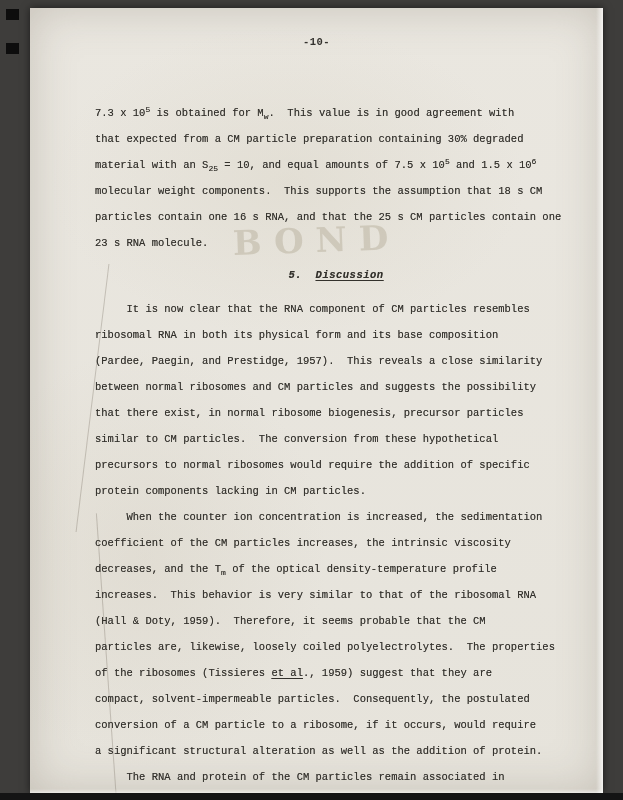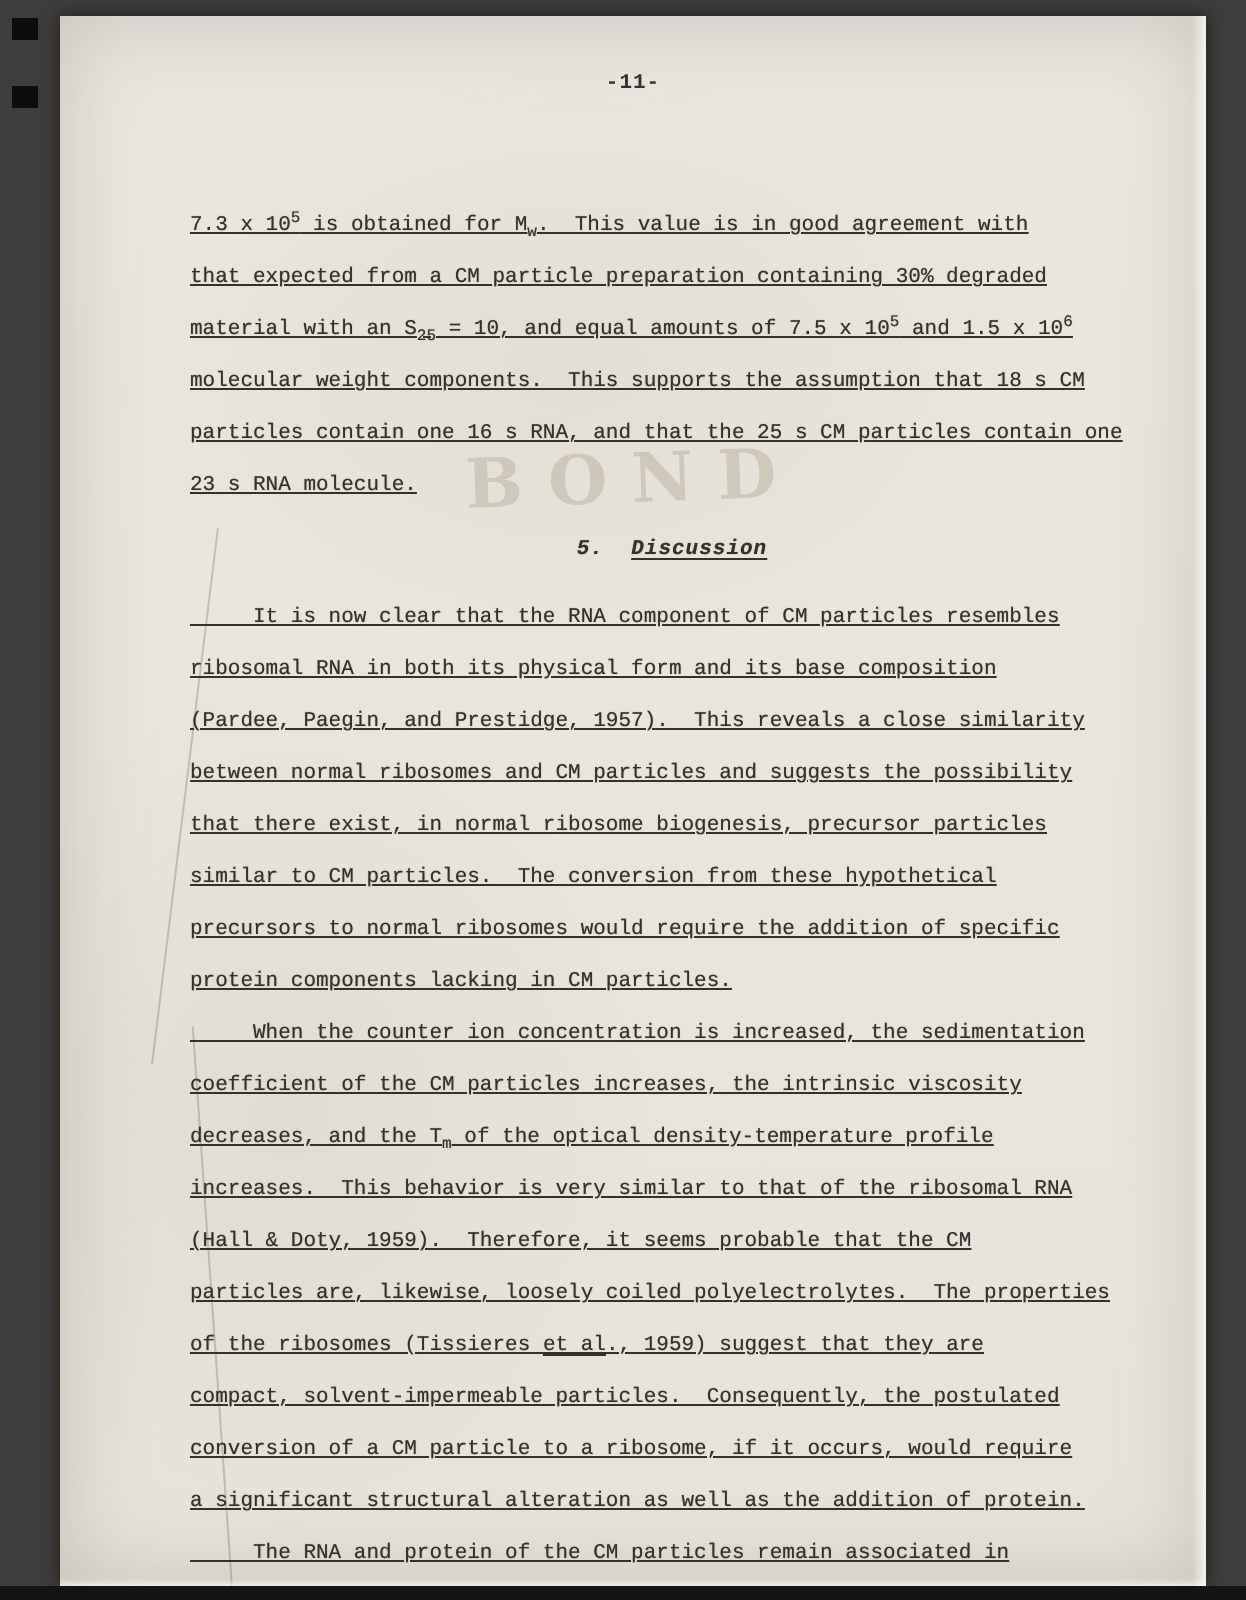--- a/index.html
+++ b/index.html
@@ -42,21 +42,21 @@
   }
   .page-number {
     position:absolute; top:28px; left:0; right:0; text-align:center;
     font-size:10.5px; font-weight:bold; color:#34322e; letter-spacing:0.5px;
   }
   .doc-body {
     position:absolute; left:65px; top:92px; width:482px;
     font-size:10.5px; line-height:26px; color:#33312c;
     white-space:pre; text-shadow:0 0 0.5px rgba(40,38,34,0.55);
   }
-  .paragraph { margin:0;text-decoration:underline; }
+  .paragraph { margin:0; }
   .heading { margin:6px 0 8px 0; text-align:center; font-weight:bold; letter-spacing:0.5px;font-style:italic; }
   .line { height:26px; }
   sup { font-size:8px; position:relative; top:-4px; vertical-align:baseline; }
   sub { font-size:8px; position:relative; top:3px; vertical-align:baseline; }
   .u { text-decoration:underline; text-underline-offset:2px; }
 </style>
 </head>
 <body>
 
 <div class="screen">
@@ -64,21 +64,21 @@
   <div class="reg-mark m1"></div>
   <div class="reg-mark m2"></div>
 
   <div class="page">
 
     <div class="watermark">BOND</div>
 
     <div class="crease c1"></div>
     <div class="crease c2"></div>
 
-    <div class="page-number">-11-</div>
+    <div class="page-number">-10-</div>
 
     <div class="doc-body"><div class="paragraph"><div class="line">7.3 x 10<sup>5</sup> is obtained for M<sub>w</sub>.  This value is in good agreement with</div><div class="line">that expected from a CM particle preparation containing 30% degraded</div><div class="line">material with an S<sub>25</sub> = 10, and equal amounts of 7.5 x 10<sup>5</sup> and 1.5 x 10<sup>6</sup></div><div class="line">molecular weight components.  This supports the assumption that 18 s CM</div><div class="line">particles contain one 16 s RNA, and that the 25 s CM particles contain one</div><div class="line">23 s RNA molecule.</div></div><div class="heading"><div class="line">5.  <span class="u">Discussion</span></div></div><div class="paragraph"><div class="line">     It is now clear that the RNA component of CM particles resembles</div><div class="line">ribosomal RNA in both its physical form and its base composition</div><div class="line">(Pardee, Paegin, and Prestidge, 1957).  This reveals a close similarity</div><div class="line">between normal ribosomes and CM particles and suggests the possibility</div><div class="line">that there exist, in normal ribosome biogenesis, precursor particles</div><div class="line">similar to CM particles.  The conversion from these hypothetical</div><div class="line">precursors to normal ribosomes would require the addition of specific</div><div class="line">protein components lacking in CM particles.</div></div><div class="paragraph"><div class="line">     When the counter ion concentration is increased, the sedimentation</div><div class="line">coefficient of the CM particles increases, the intrinsic viscosity</div><div class="line">decreases, and the T<sub>m</sub> of the optical density-temperature profile</div><div class="line">increases.  This behavior is very similar to that of the ribosomal RNA</div><div class="line">(Hall &amp; Doty, 1959).  Therefore, it seems probable that the CM</div><div class="line">particles are, likewise, loosely coiled polyelectrolytes.  The properties</div><div class="line">of the ribosomes (Tissieres <span class="u">et al</span>., 1959) suggest that they are</div><div class="line">compact, solvent-impermeable particles.  Consequently, the postulated</div><div class="line">conversion of a CM particle to a ribosome, if it occurs, would require</div><div class="line">a significant structural alteration as well as the addition of protein.</div></div><div class="paragraph"><div class="line">     The RNA and protein of the CM particles remain associated in</div></div></div>
 
     <div class="edge-highlight"></div>
     <div class="edge-highlight-bottom"></div>
   </div>
 
   <div class="bottom-bar"></div>
 </div>
 

